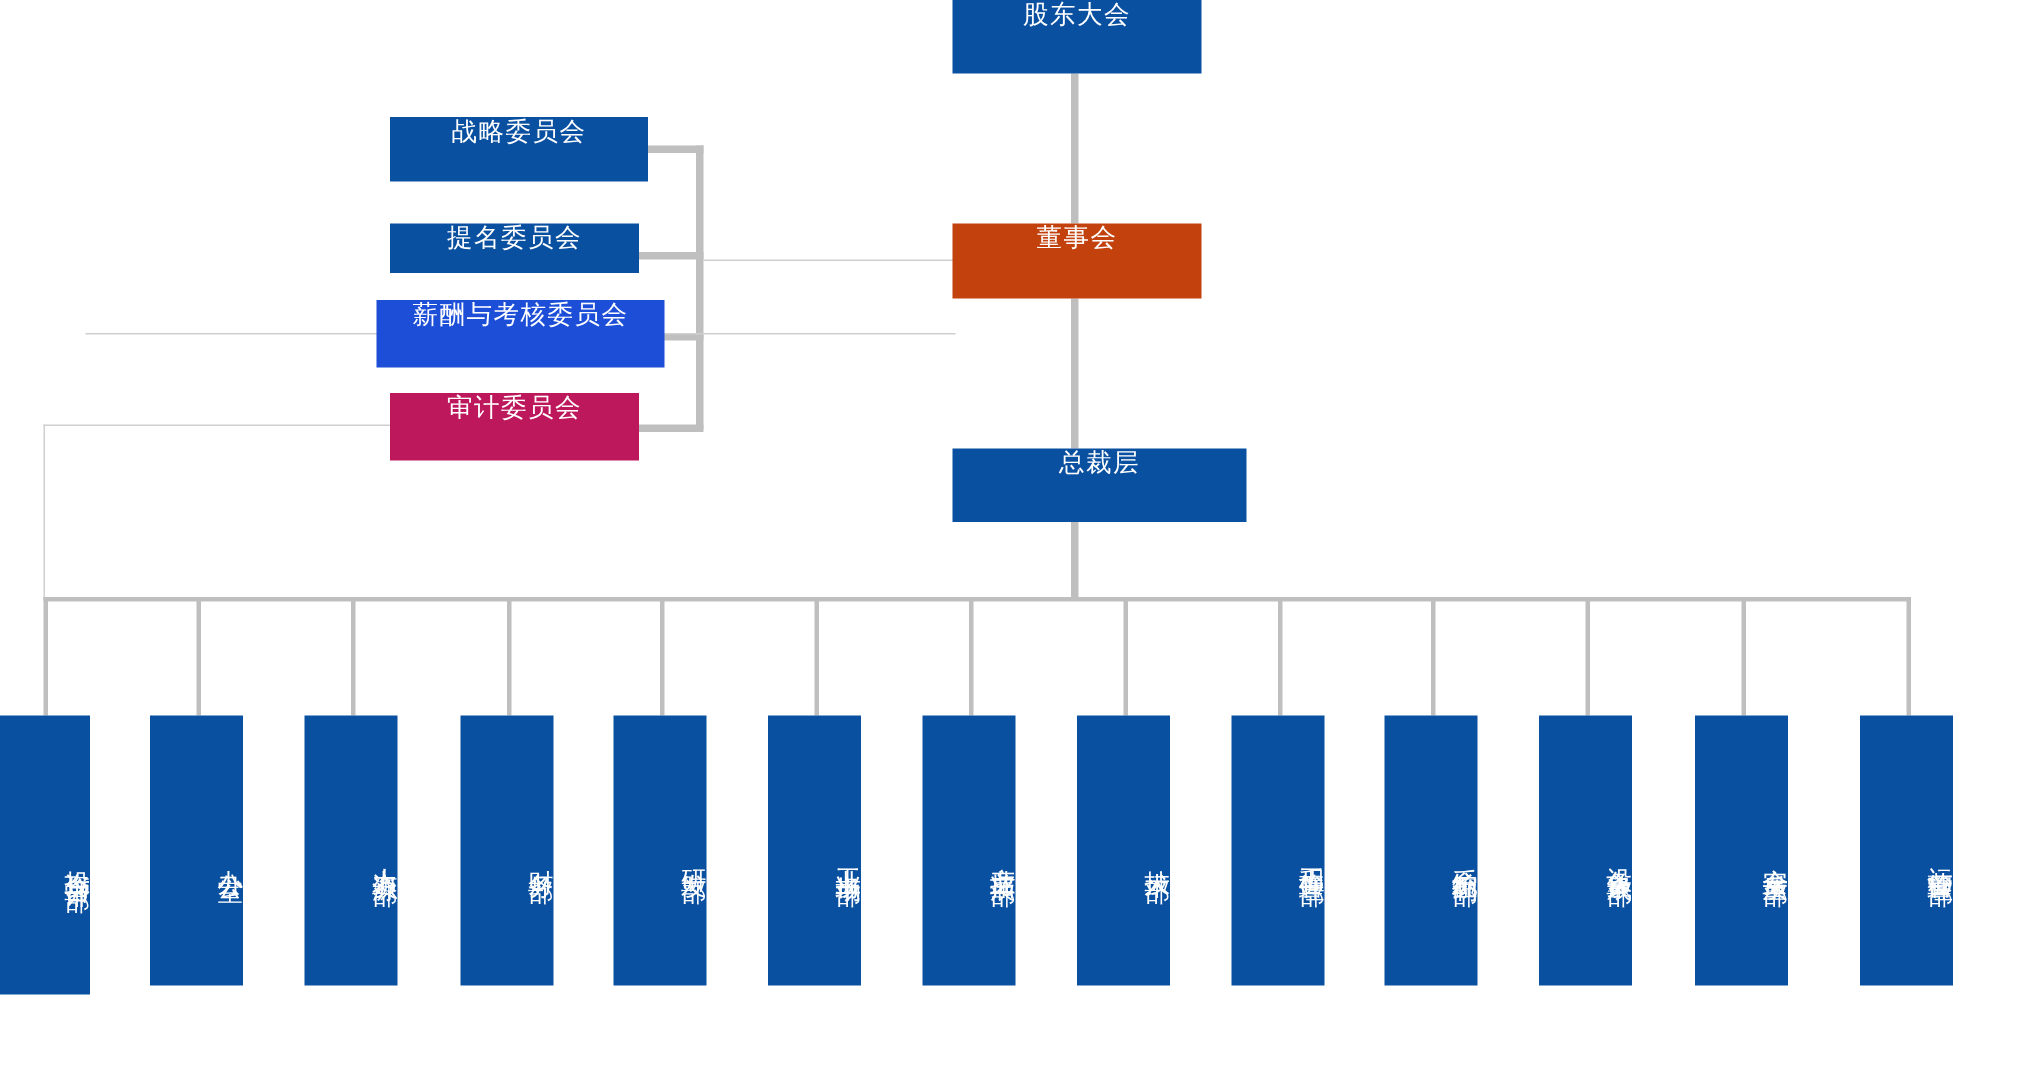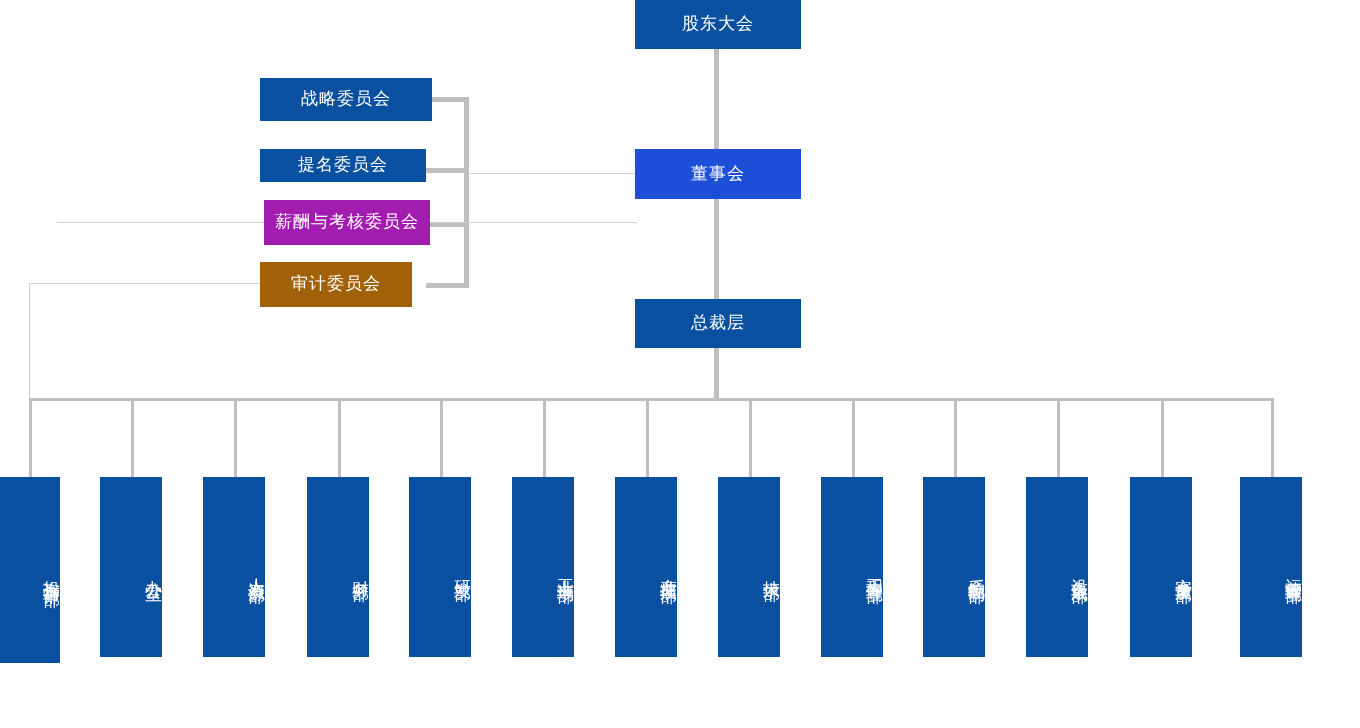--- a/index.html
+++ b/index.html
@@ -17,21 +17,20 @@
     height: 728px;
     background: #ffffff;
     overflow: hidden;
   }
   .node {
     position: absolute;
     background: #0a50a0;
     color: #ffffff;
     box-sizing: border-box;
     display: flex;
-    align-items: center;
     justify-content: center;
     text-align: center;
     z-index: 5;
   }
   .node-h {
     font-size: 17px;
     letter-spacing: 1px;
     line-height: 1.2;
   }
   .node-v {
@@ -83,36 +82,36 @@
     <div class="conn" style="left: 646px; top: 398px; width: 3px; height: 79px;"></div>
     <div class="conn" style="left: 749px; top: 398px; width: 3px; height: 79px;"></div>
     <div class="conn" style="left: 852px; top: 398px; width: 3px; height: 79px;"></div>
     <div class="conn" style="left: 954px; top: 398px; width: 3px; height: 79px;"></div>
     <div class="conn" style="left: 1057px; top: 398px; width: 3px; height: 79px;"></div>
     <div class="conn" style="left: 1161px; top: 398px; width: 3px; height: 79px;"></div>
     <div class="conn" style="left: 1271px; top: 398px; width: 3px; height: 79px;"></div>
     <div class="node node-h" style="left: 635px; top: 0px; width: 166px; height: 49px; background: rgb(10, 80, 160);">
       <span class="">股东大会</span>
     </div>
-    <div class="node node-h" style="left: 635px; top: 149px; width: 166px; height: 50px; background: #1d4ed8;">
+    <div class="node node-h" style="left: 635px; top: 149px; width: 166px; height: 50px; background: #c2410c;">
       <span class="">董事会</span>
     </div>
-    <div class="node node-h" style="left: 635px; top: 299px; width: 166px; height: 49px; background: rgb(10, 80, 160);">
+    <div class="node node-h" style="left: 635px; top: 299px; width: 196px; height: 49px; background: rgb(10, 80, 160);">
       <span class="">总裁层</span>
     </div>
     <div class="node node-h" style="left: 260px; top: 78px; width: 172px; height: 43px; background: rgb(10, 80, 160);">
       <span class="">战略委员会</span>
     </div>
     <div class="node node-h" style="left: 260px; top: 149px; width: 166px; height: 33px; background: rgb(10, 80, 160);">
       <span class="">提名委员会</span>
     </div>
-    <div class="node node-h" style="left: 264px; top: 200px; width: 166px; height: 45px; background: #a21caf;">
+    <div class="node node-h" style="left: 251px; top: 200px; width: 192px; height: 45px; background: #1d4ed8;">
       <span class="">薪酬与考核委员会</span>
     </div>
-    <div class="node node-h" style="left: 260px; top: 262px; width: 152px; height: 45px; background: #a16207;">
+    <div class="node node-h" style="left: 260px; top: 262px; width: 166px; height: 45px; background: #be185d;">
       <span class="">审计委员会</span>
     </div>
     <div class="node node-v" style="left: 0px; top: 477px; width: 60px; height: 186px; background: rgb(10, 80, 160);">
       <span class="vlabel">投资与审计部</span>
     </div>
     <div class="node node-v" style="left: 100px; top: 477px; width: 62px; height: 180px; background: rgb(10, 80, 160);">
       <span class="vlabel">办公室</span>
     </div>
     <div class="node node-v" style="left: 203px; top: 477px; width: 62px; height: 180px; background: rgb(10, 80, 160);">
       <span class="vlabel">人力资源部</span>

